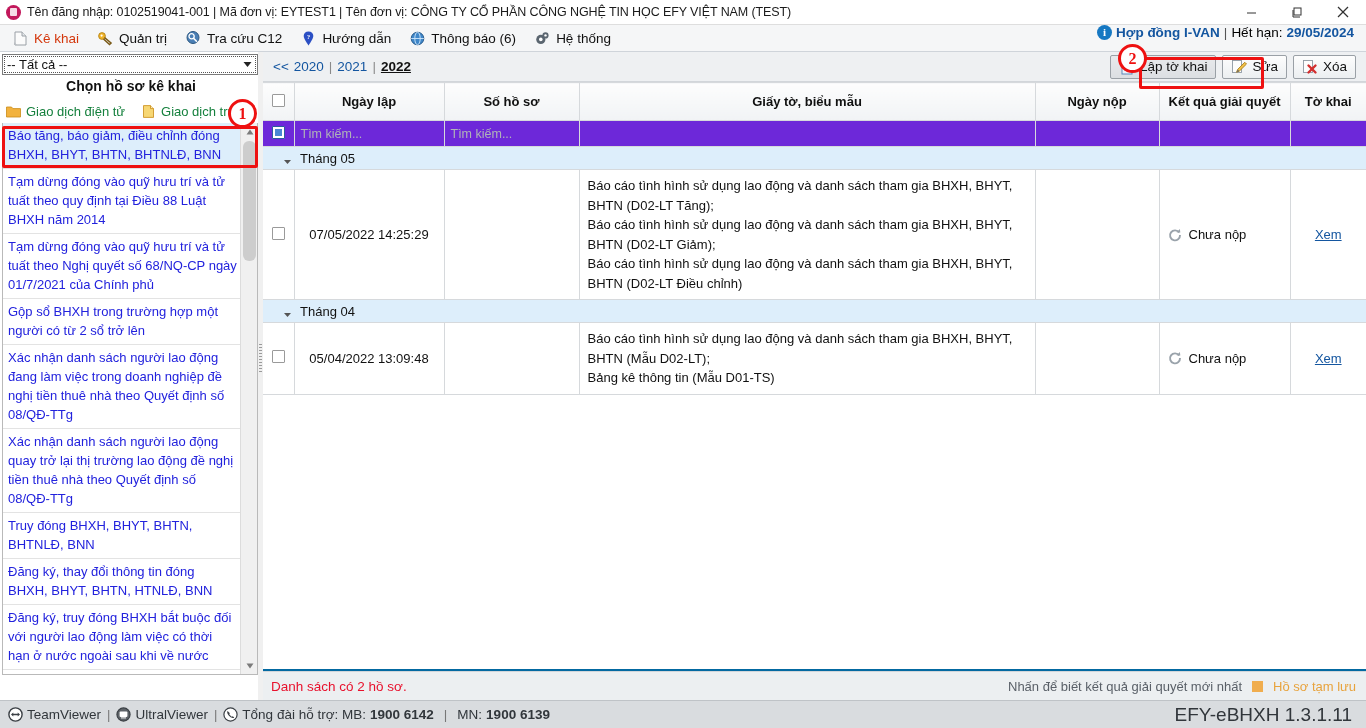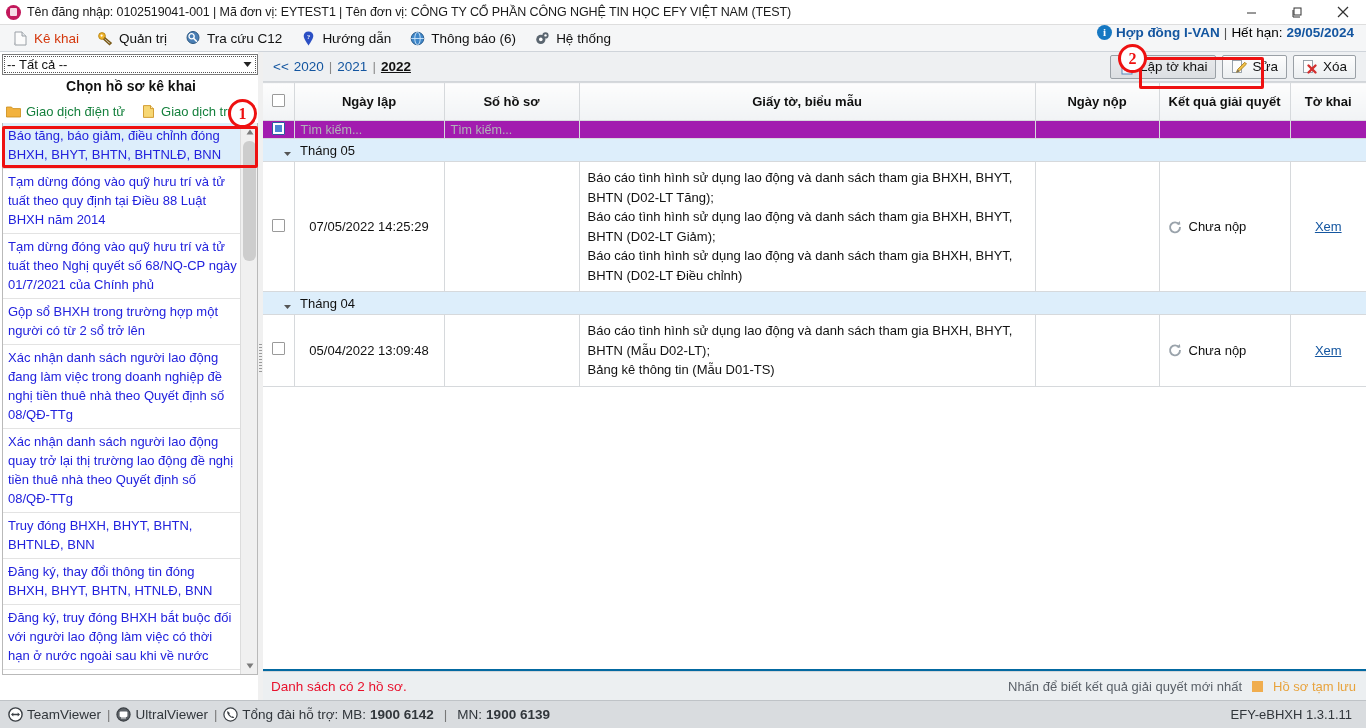--- a/index.html
+++ b/index.html
@@ -182,21 +182,21 @@
   table.gt th, table.gt td {
     border-right: 1px solid #d6d9dc; border-bottom: 1px solid #d6d9dc;
     vertical-align: middle; font-size: 13px; color: #111;
   }
   table.gt th {
     height: 38px; font-weight: bold; text-align: center;
     background: linear-gradient(to bottom,#fdfdfd 0%,#f1f3f5 100%);
     border-top: 1px solid #d6d9dc;
   }
   .filterrow td {
-    height: 18px; background: #a21caf; color: #a8adb3; padding: 0 6px;
+    height: 26px; background: #6d28d9; color: #a8adb3; padding: 0 6px;
   }
   .filter-ph { color: #b0b4b8; font-size: 12.5px; }
   .grouprow td {
     background: #ddeefb; height: 23px; padding-left: 20px;
     font-size: 13.5px; color: #222; border-right: none;
   }
   .grp-inner { display: flex; align-items: center; gap: 8px; }
   .grp-caret { width: 9px; height: 9px; }
   .datarow td { padding: 6px 8px; }
   .cell-date { text-align: center; font-size: 13px; }
@@ -235,21 +235,21 @@
   
   .bottombar {
     position: absolute; left: 0; top: 700px; width: 1366px; height: 28px;
     background: #d9dcdf; border-top: 1px solid #bfc3c7;
     display: flex; align-items: center;
   }
   .bb-item { display: flex; align-items: center; gap: 4px; padding-left: 8px; font-size: 13.5px; color: #31363b; white-space: nowrap; }
   .bb-sep { padding: 0 6px; color: #777; }
   .bb-ic { width: 15px; height: 15px; flex:0 0 auto; }
   .bb-bold { font-weight: bold; }
-  .bb-right { margin-left: auto; padding-right: 14px; font-size: 13px; color: #31363b; }
+  .bb-right { margin-left: auto; padding-right: 14px; font-size: 19px; color: #31363b; }
 
   
   .ann-box {
     position: absolute; border: 3px solid #ee1111; border-radius: 2px;
     pointer-events: none;
   }
   .ann-num {
     position: absolute; width: 29px; height: 29px; border-radius: 50%;
     background: #fff; border: 3px solid #ee1111; color: #ee1111;
     font-weight: bold; font-size: 16px; line-height: 24px; text-align: center;

